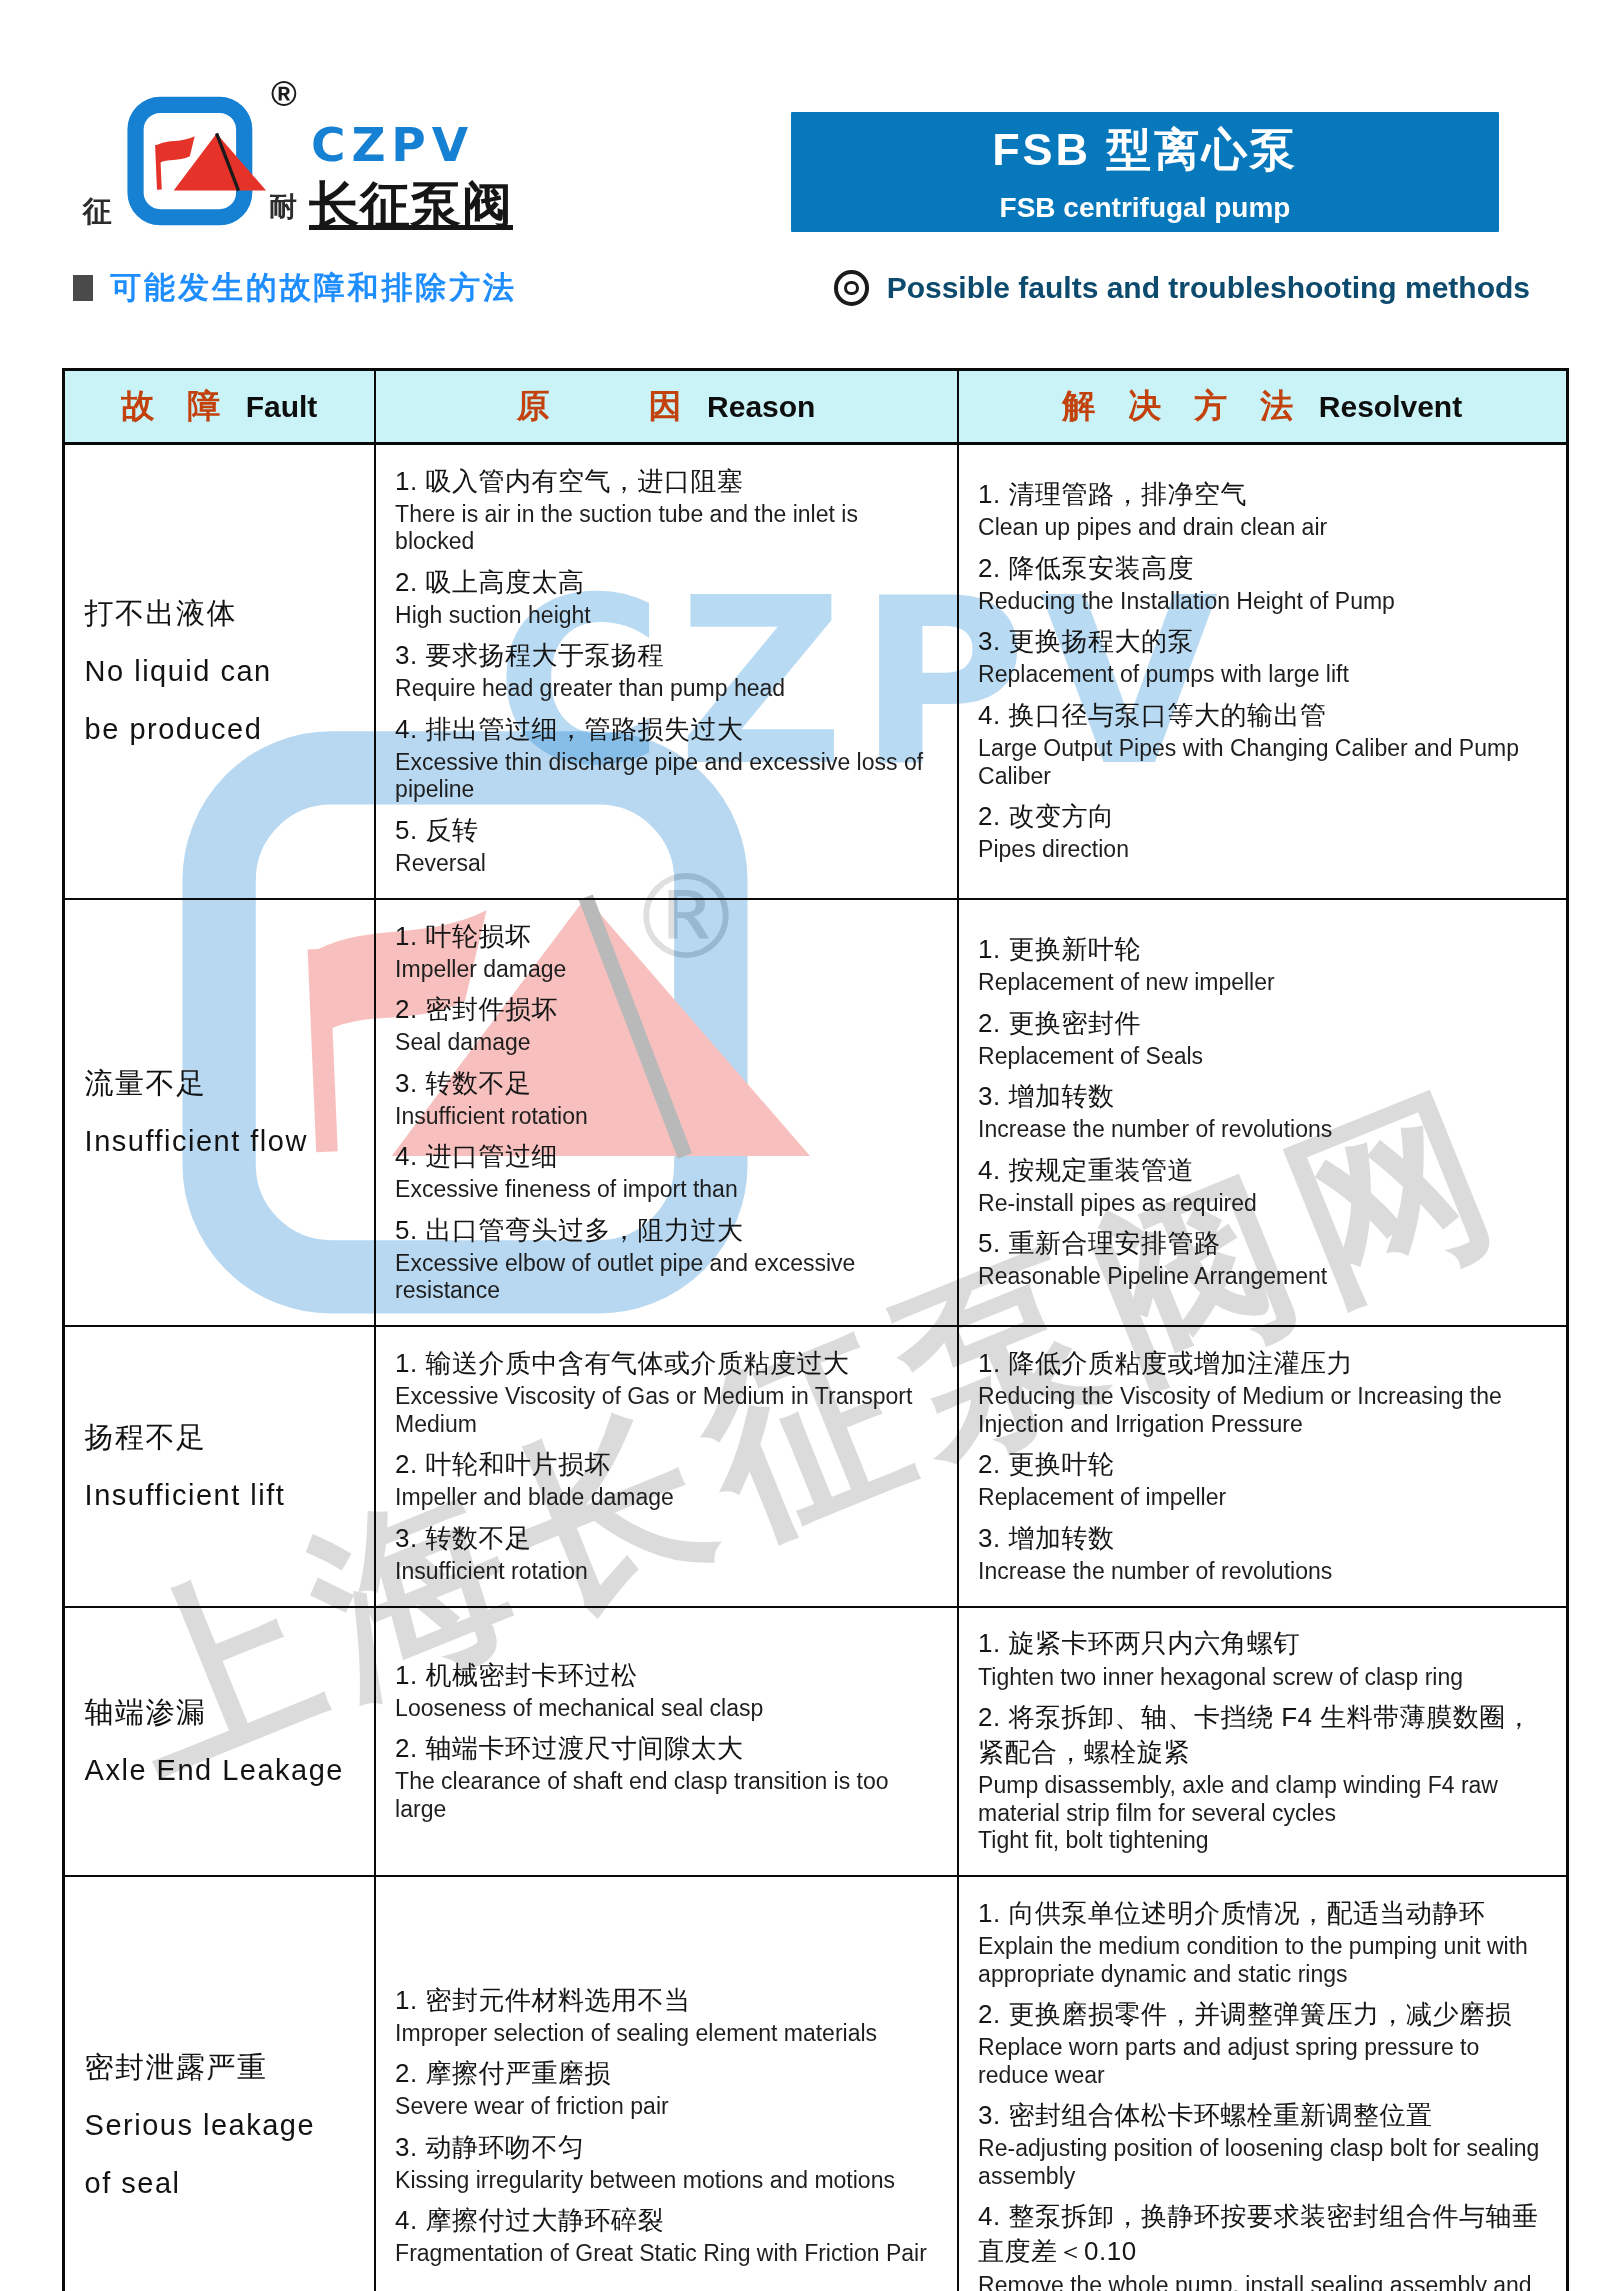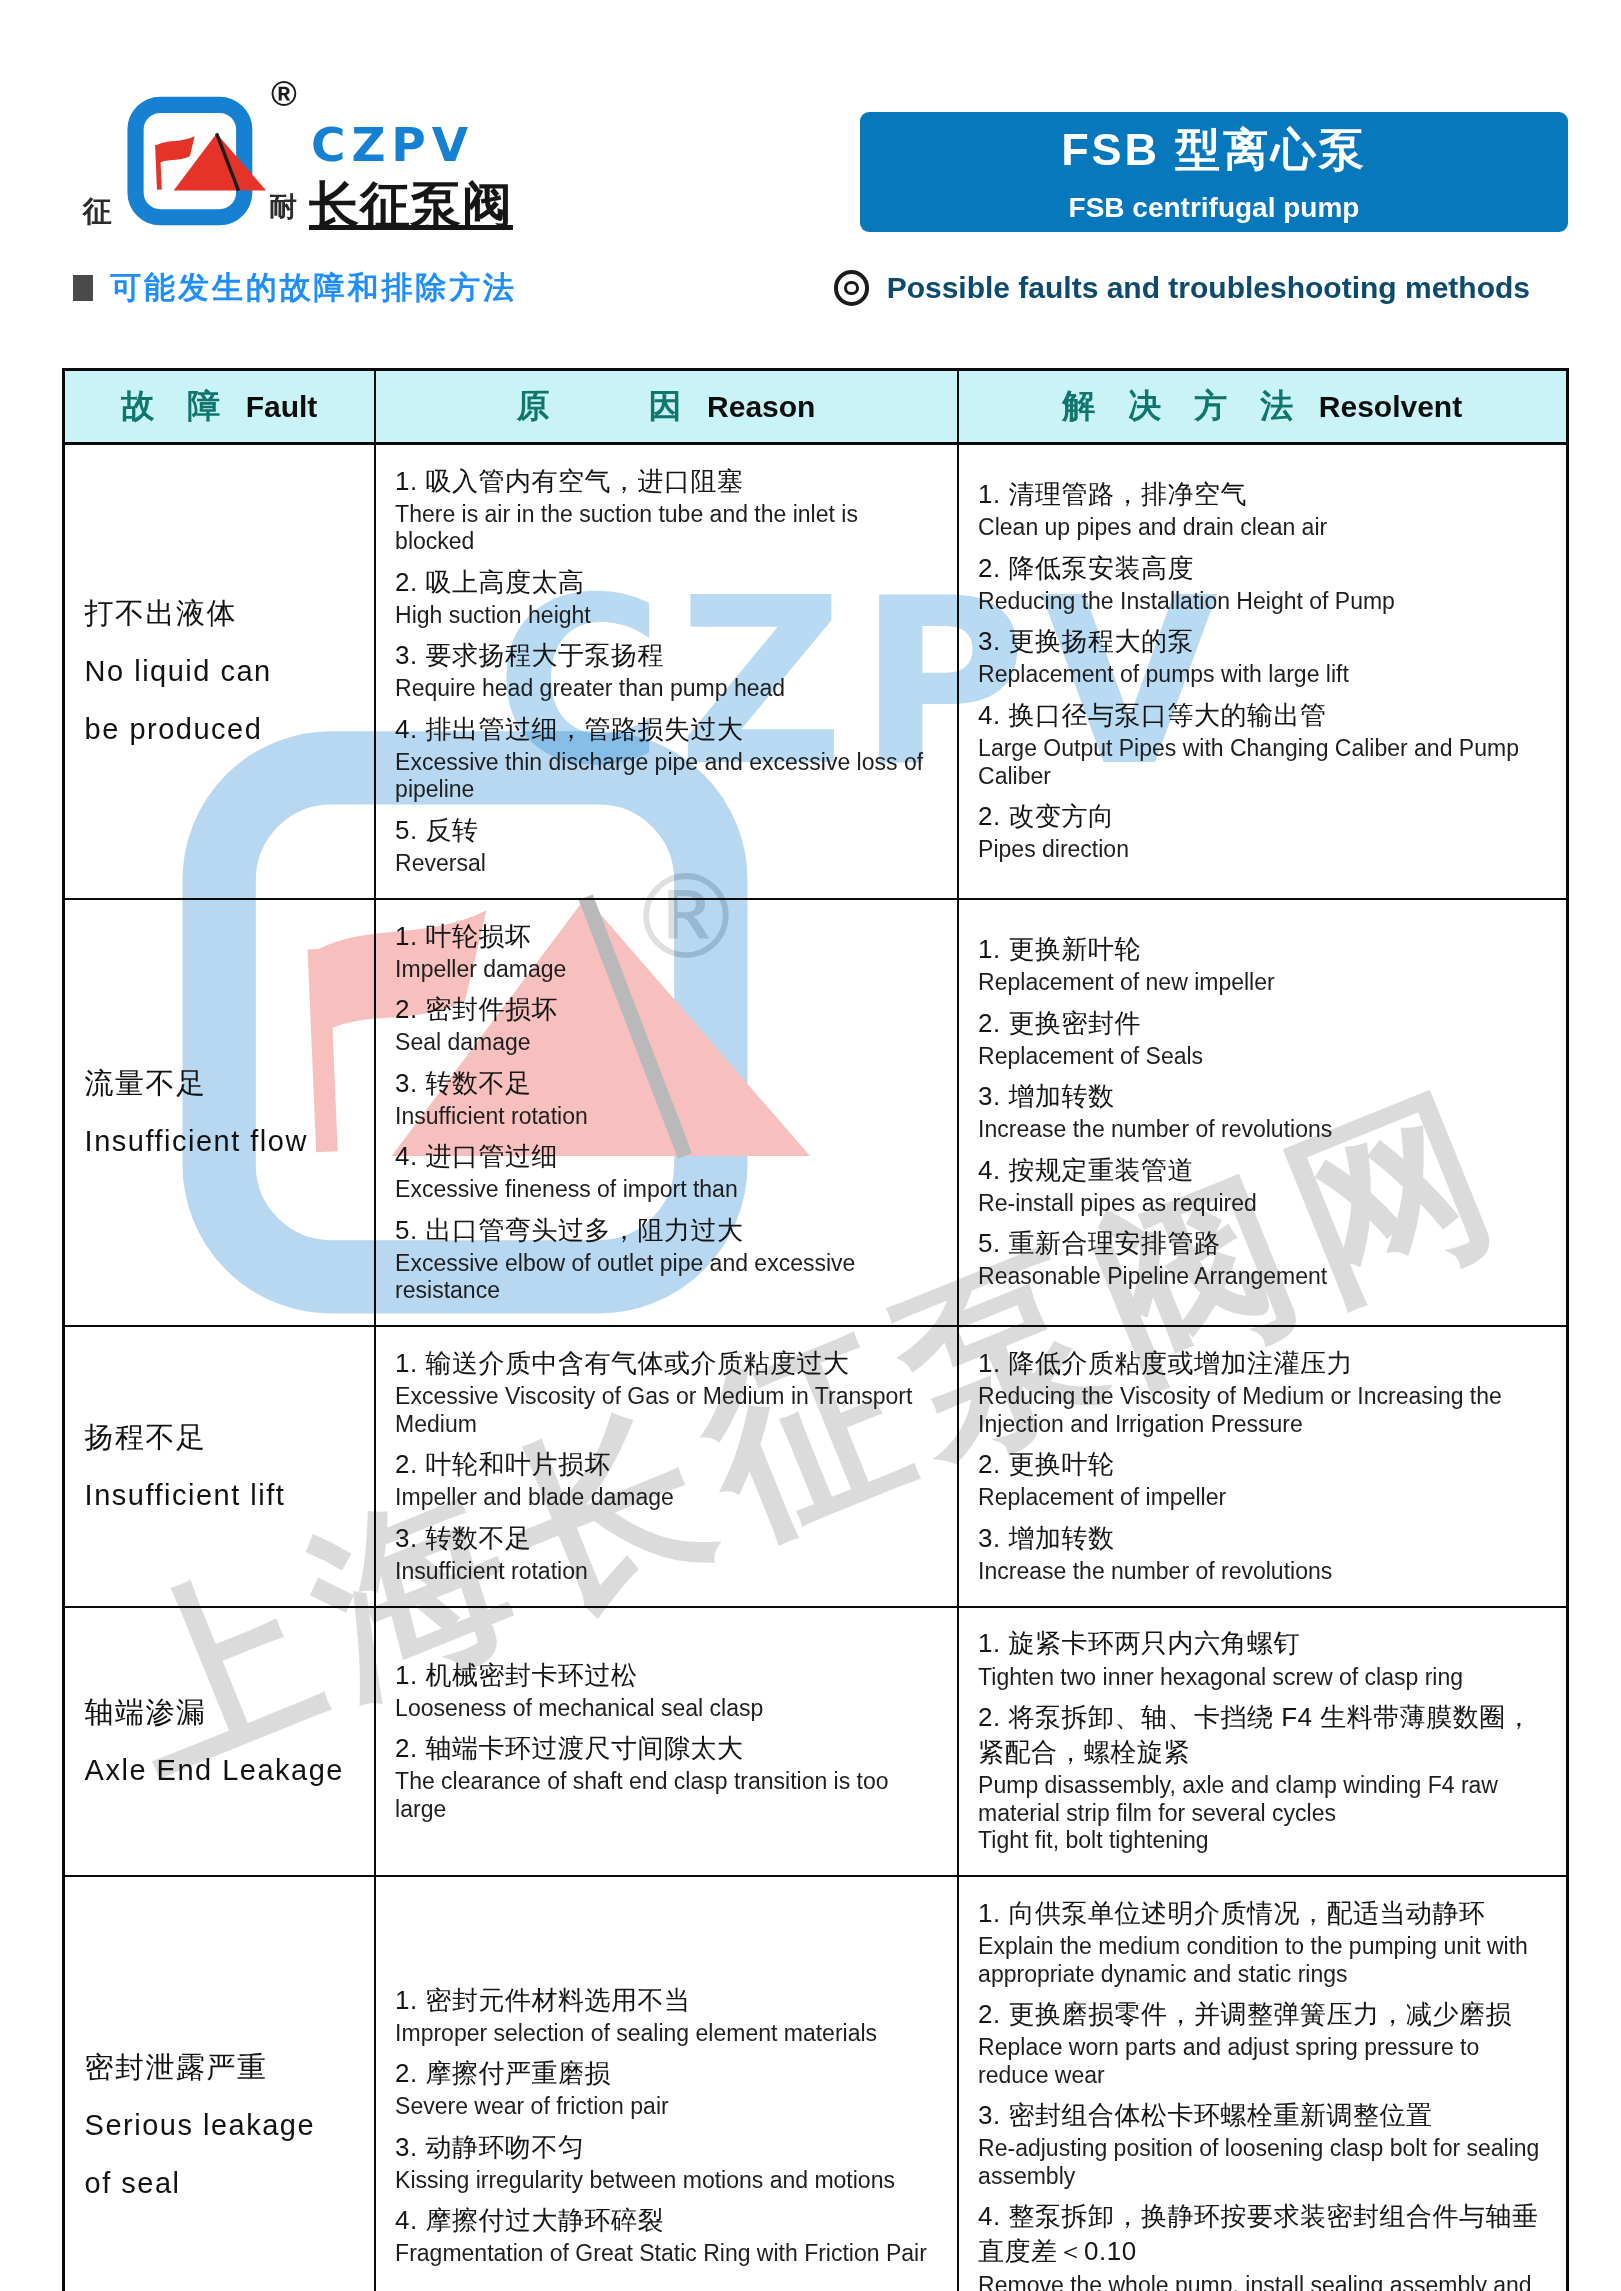--- a/index.html
+++ b/index.html
@@ -20,42 +20,42 @@
   .logo{position:absolute;left:69px;top:35px;width:470px;height:201px;z-index:3;}
   .logo-mark{position:absolute;left:57px;top:61px;width:143px;height:131px;}
   .logo-reg{position:absolute;left:202px;top:39px;font-size:35px;font-weight:bold;color:#1b1b1b;}
   .logo-brand{position:absolute;left:242px;top:82px;font-size:47px;font-weight:bold;color:#1680d2;
               letter-spacing:5.9px;font-family:"DejaVu Sans",sans-serif;}
   .logo-cn{position:absolute;left:240px;top:137px;font-size:50px;font-weight:bold;color:#161616;letter-spacing:1px;text-decoration:underline;}
   .logo-char-left{position:absolute;left:13.7px;top:157px;font-size:29px;font-weight:bold;color:#2c2c2c;}
   .logo-char-right{position:absolute;left:200px;top:153px;font-size:28px;font-weight:bold;color:#2c2c2c;}
 
   
-  .banner{position:absolute;left:860px;top:112px;width:708px;height:120px;background:#0778bc;
-          border-radius:9px;color:#fff;display:flex;flex-direction:column;align-items:center;
+  .banner{position:absolute;left:791px;top:112px;width:708px;height:120px;background:#0778bc;
+          border-radius:1px;color:#fff;display:flex;flex-direction:column;align-items:center;
           justify-content:center;z-index:3;}
   .banner-cn{font-size:45px;font-weight:bold;letter-spacing:2.9px;}
   .banner-en{font-size:28px;font-weight:bold;margin-top:12px;}
 
   
   .section{position:absolute;left:73px;top:251px;width:1457px;height:74px;display:flex;align-items:center;z-index:3;}
   .section-bullet{width:19.6px;height:25.5px;background:#4a4a4a;margin-right:17.6px;flex:none;}
   .section-cn{font-size:31px;font-weight:bold;color:#1e8efe;letter-spacing:2.9px;}
   .section-icon{margin-left:auto;margin-right:17.6px;width:27.4px;height:27.4px;border:4.9px solid #1b1b1b;
                 border-radius:50%;display:flex;align-items:center;justify-content:center;flex:none;}
   .section-icon::after{content:"";width:8.8px;height:8.8px;border:3.9px solid #1b1b1b;border-radius:50%;}
   .section-en{font-size:30px;font-weight:bold;color:#0c4a6e;}
 
   
   .fault-table{position:absolute;left:62px;top:368px;width:1504px;border-collapse:collapse;
                table-layout:fixed;z-index:2;border:3.9px solid #0a0a0a;}
   .fault-table th,.fault-table td{border:2.5px solid #0a0a0a;}
   .fault-table thead th{height:69px;background:#c9f3f6;border-bottom:3.9px solid #0a0a0a;}
   .hdr{display:flex;align-items:center;justify-content:center;gap:25.5px;}
-  .hdr-cn{font-size:33px;font-weight:bold;color:#0f766e;}
+  .hdr-cn{font-size:33px;font-weight:bold;color:#c2410c;}
   .hdr-en{font-size:30px;font-weight:bold;color:#0e0e0e;}
   .fault-table td{vertical-align:middle;padding:9.8px 13.7px 11.8px 19.6px;background:transparent;}
   .cell-fault{padding-left:35px;font-size:29px;line-height:2.0;letter-spacing:1.5px;color:#121212;}
   .cell-list .item{margin:8.8px 0;}
   .cell-list .cn{font-size:26px;color:#151515;line-height:1.35;letter-spacing:0.5px;margin-bottom:2px;}
   .cell-list .en{font-size:23px;color:#1e1e1e;line-height:1.2;white-space:pre-line;}
 </style>
 </head>
 <body>
 

